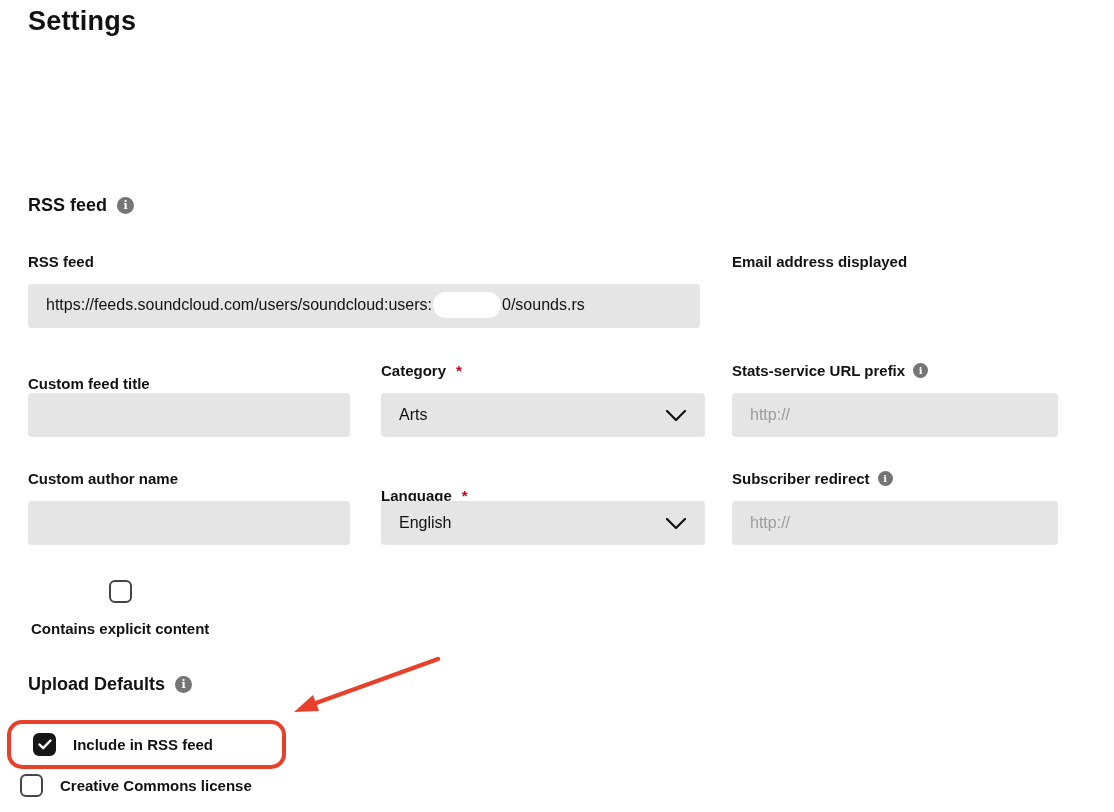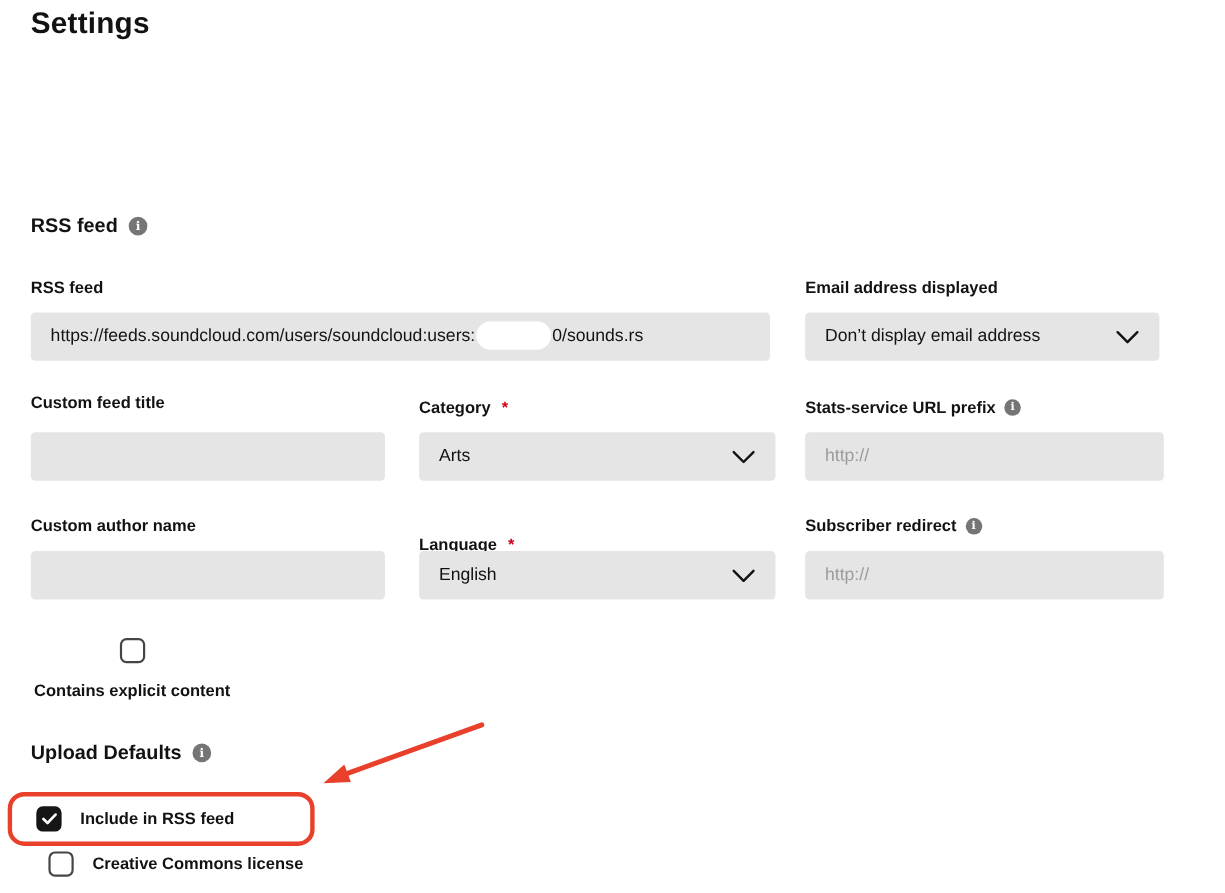--- a/index.html
+++ b/index.html
@@ -120,28 +120,22 @@
     <span>RSS feed</span>
   </div>
   <div class="abs field-label" style="left:732px; top:253px;">
     <span>Email address displayed</span>
   </div>
 
   <div class="abs field" style="left:28px; top:284px; width:672px;">
     <span class="value-text"><span>https://feeds.soundcloud.com/users/soundcloud:users:</span><span class="redacted"></span><span>0/sounds.rs</span></span>
   </div>
 
-  <div class="abs field select" style="left:732px; top:284px; width:322px;">
-    <span class="sel-value">Don’t display email address</span>
-    <svg class="chevron" width="22" height="13" viewBox="0 0 22 13">
-      <polyline points="2,2 11,11 20,2" fill="none" stroke="#121212" stroke-width="2.2" stroke-linecap="round" stroke-linejoin="round"></polyline>
-    </svg>
-  </div>
-
-  <div class="abs field-label" style="left:28px; top:358px;">
+
+  <div class="abs field-label" style="left:28px; top:375px;">
     <span>Custom feed title</span>
   </div>
   <div class="abs field-label" style="left:381px; top:362px;text-align:center;">
     <span>Category</span>
       <span class="req">*</span>
   </div>
   <div class="abs field-label" style="left:732px; top:362px;">
     <span>Stats-service URL prefix</span>
     <span class="info-icon small">
         <span>i</span>
@@ -198,21 +192,21 @@
 
   <div class="abs check-row" style="left:33px; top:733px;">
     <span class="checkbox checked">
       <svg width="14" height="11" viewBox="0 0 14 11">
         <polyline points="1.5,5.5 5.2,9.2 12.5,1.5" fill="none" stroke="#ffffff" stroke-width="2.4" stroke-linecap="round" stroke-linejoin="round"></polyline>
       </svg>
     </span>
     <span class="check-label">Include in RSS feed</span>
   </div>
 
-  <div class="abs check-row" style="left:44px; top:774px;">
+  <div class="abs check-row" style="left:20px; top:774px;">
     <span class="checkbox">
       
     </span>
     <span class="check-label">Creative Commons license</span>
   </div>
 
   <svg class="abs annotation-arrow" style="left:278px; top:645px;" width="175" height="80" viewBox="0 0 175 80">
     <line x1="160" y1="14" x2="38" y2="58" stroke="#e8402a" stroke-width="4.5" stroke-linecap="round"></line>
     <polygon points="16,67 35,50 41,66" fill="#e8402a"></polygon>
   </svg>

